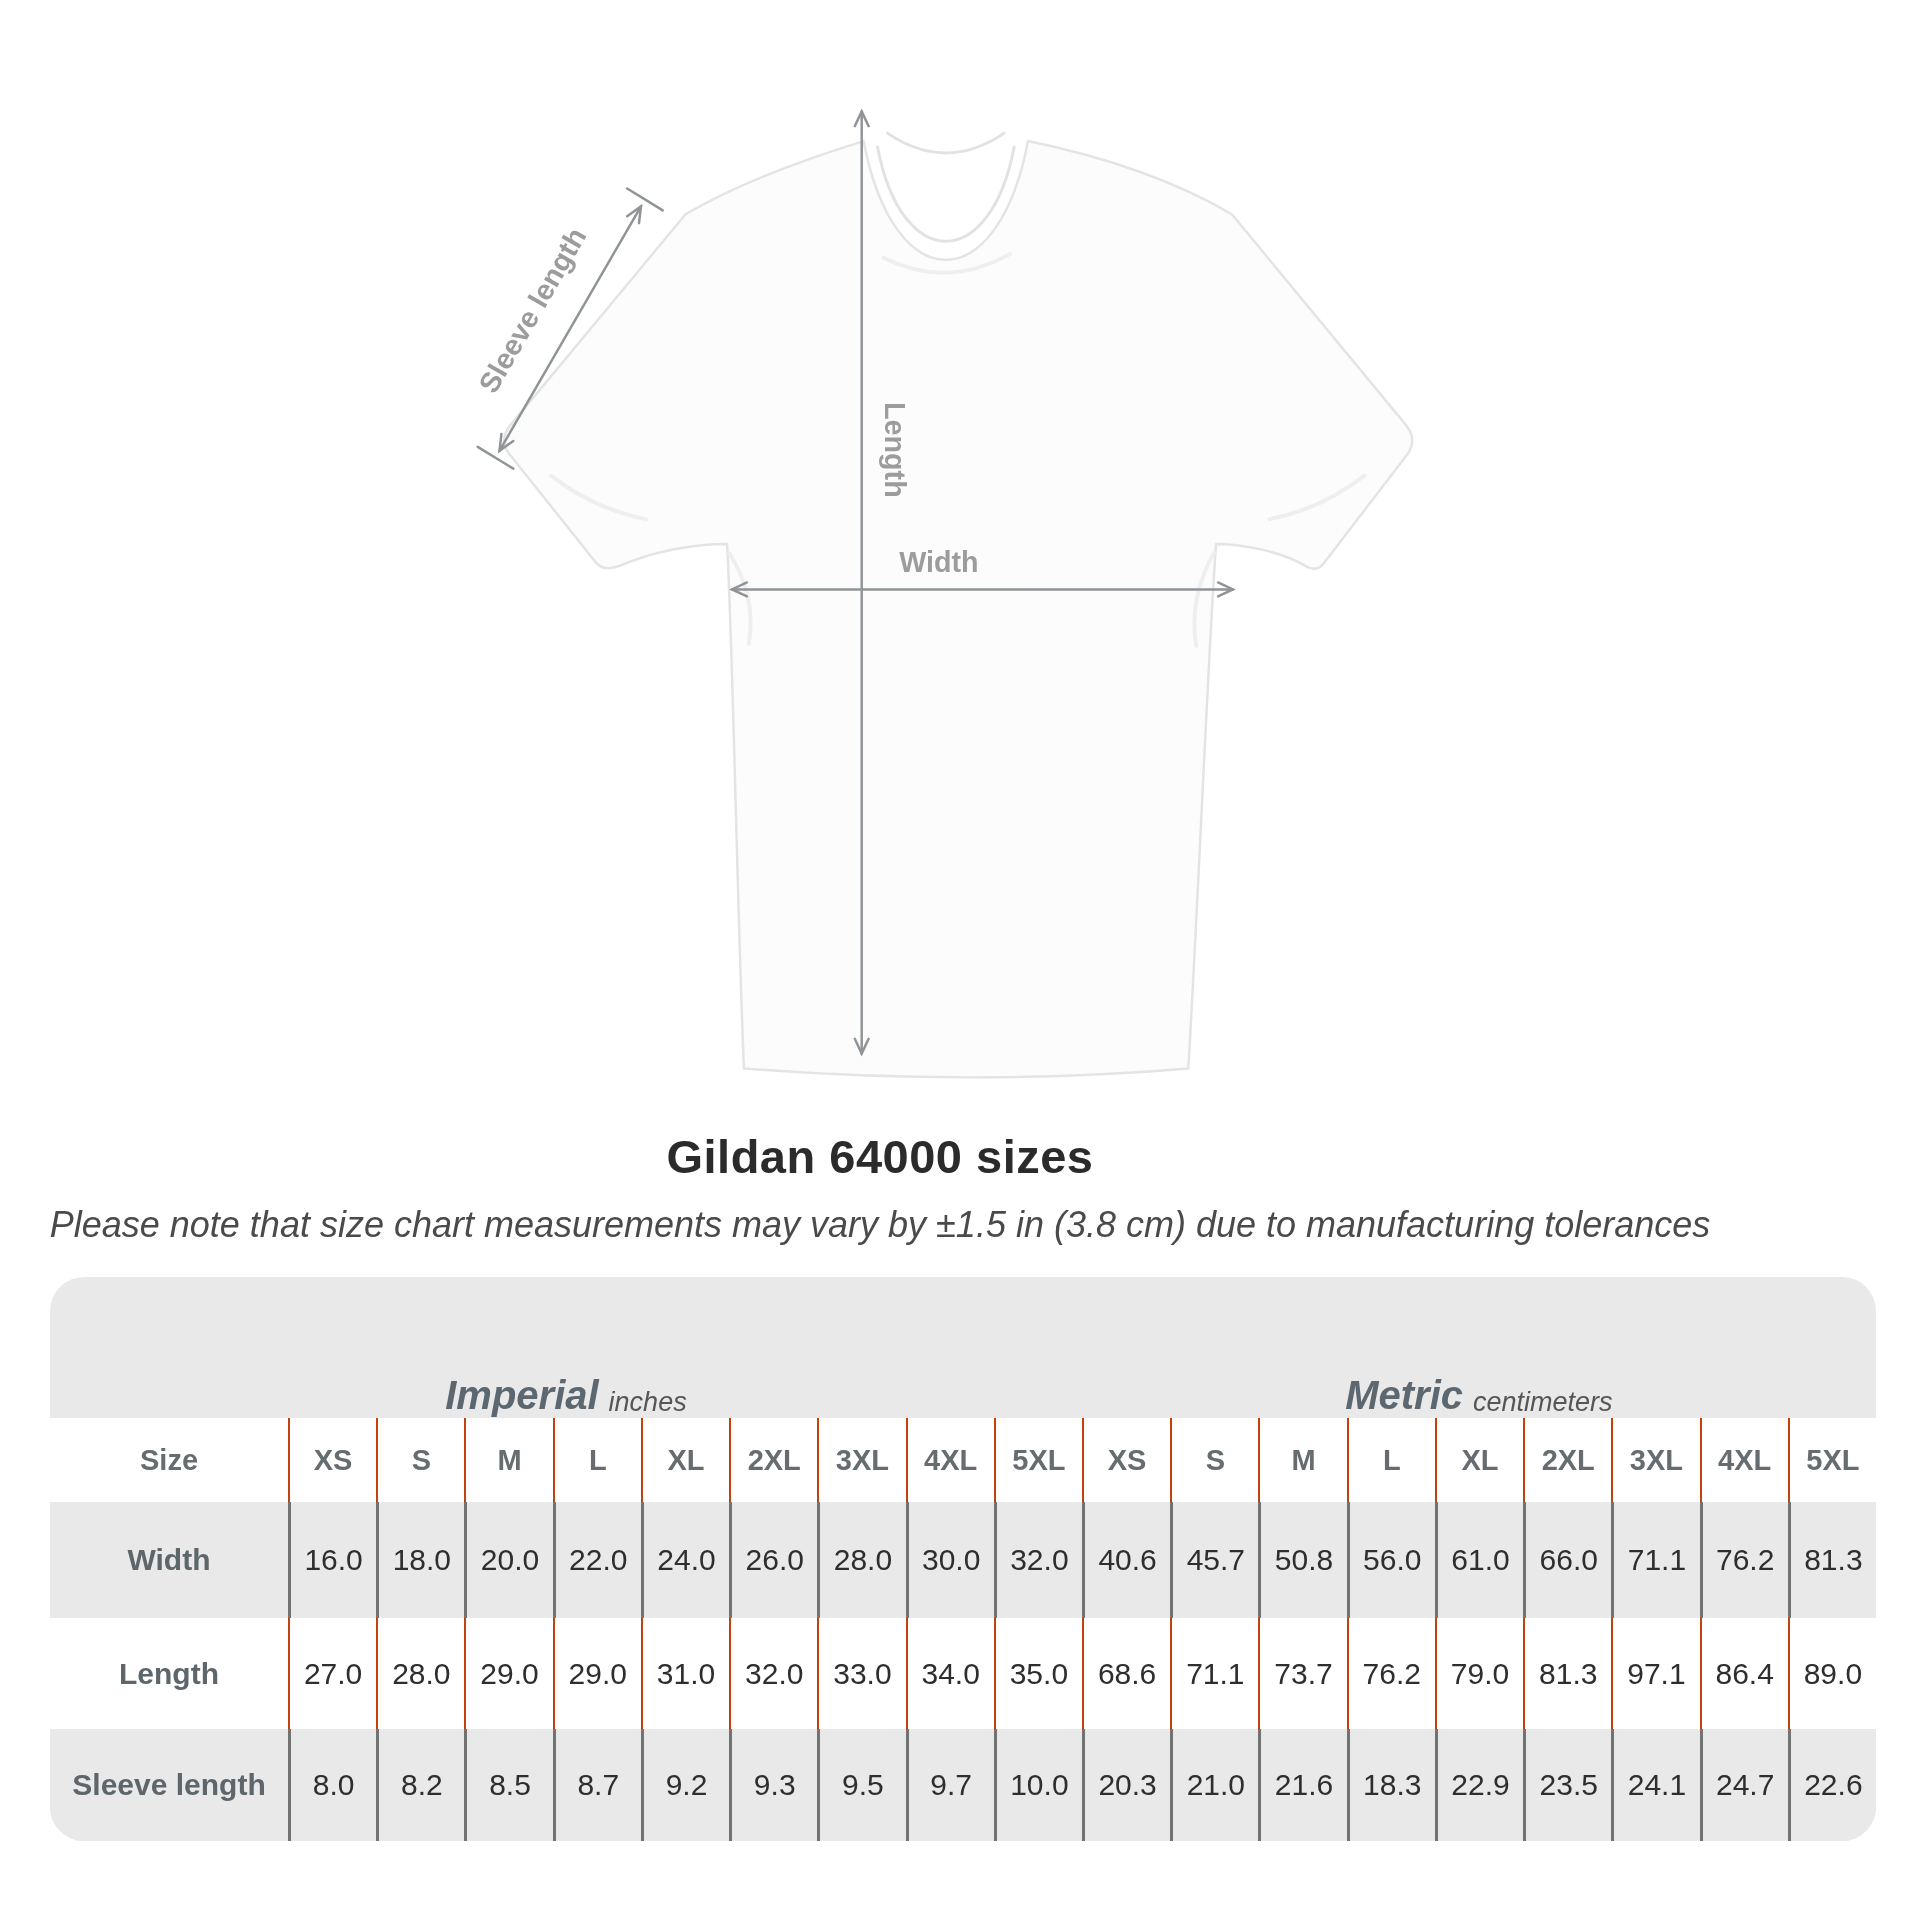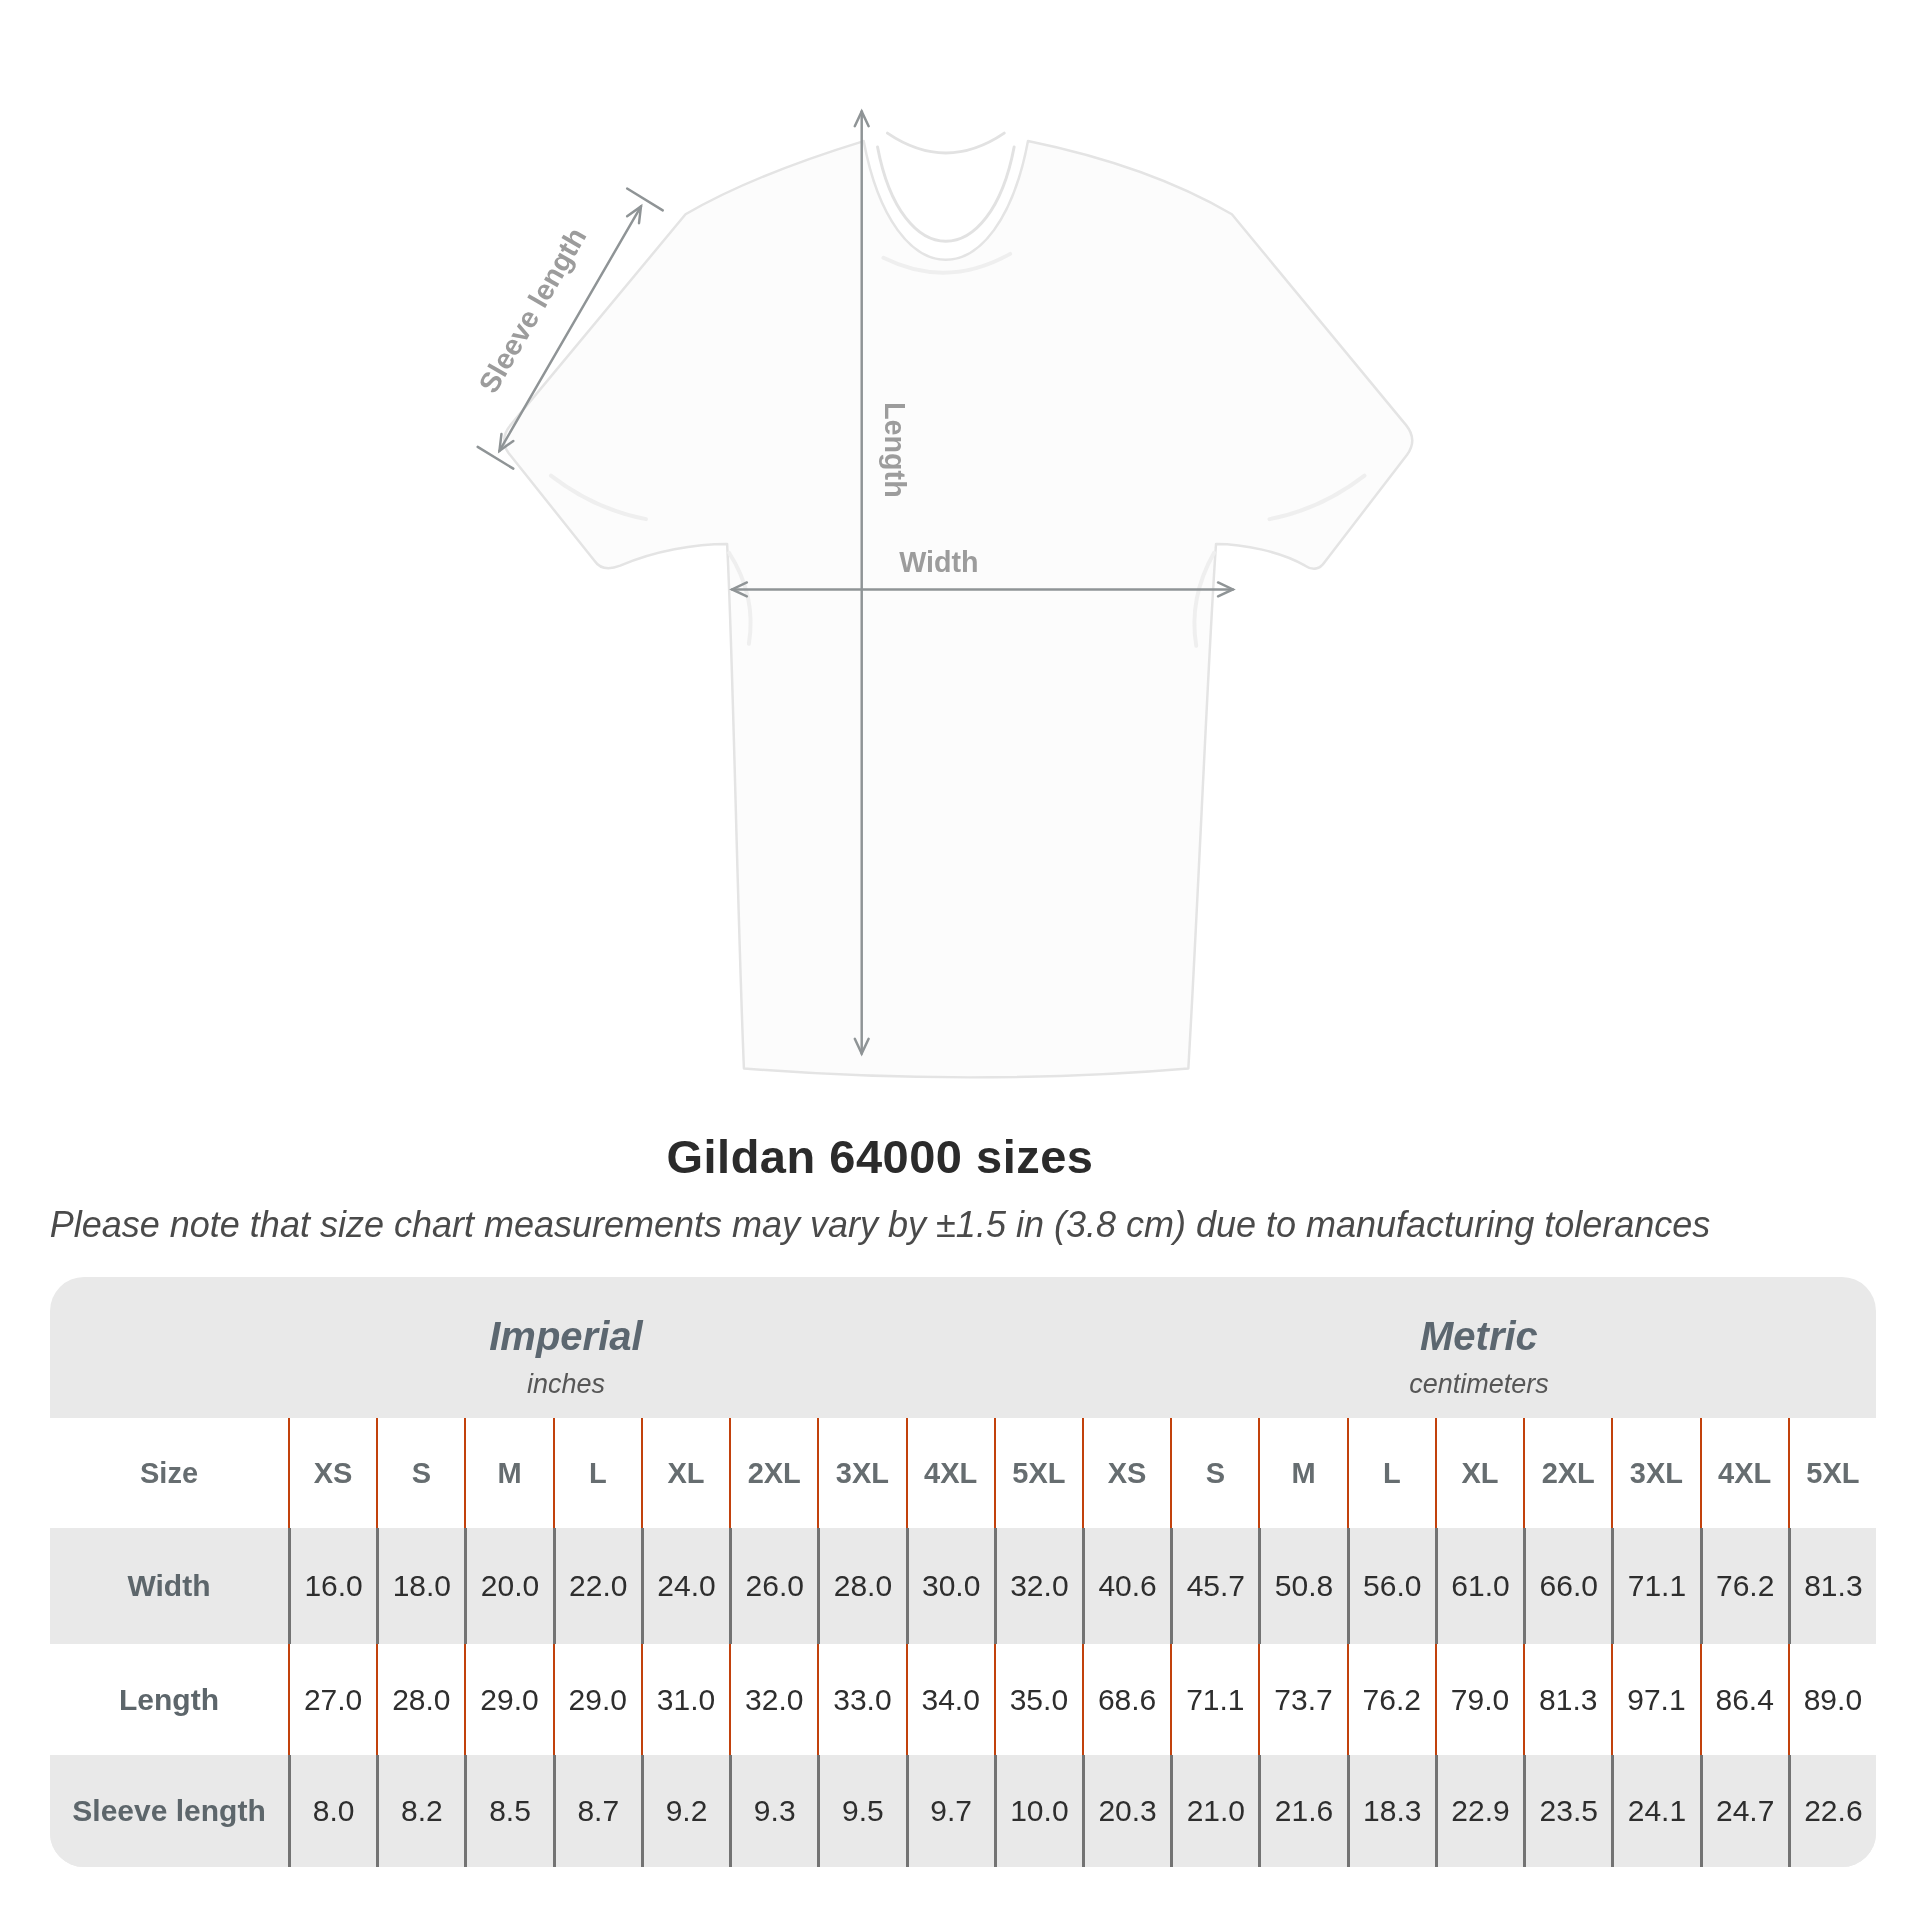--- a/index.html
+++ b/index.html
@@ -34,29 +34,29 @@
   .note  { margin-top: 20px; font-size: 36px; font-style: italic; color: #4a4a4a; }
 
   
   .size-table {
     position: absolute; left: 50px; top: 1277px; width: 1826px;
     border-radius: 34px; overflow: hidden; background: #e9e9e9;
   }
   .trow { display: grid; grid-template-columns: 238px repeat(18, 1fr); }
   .trow--group { display: flex; height: 141px; }
   .group-half {
-    display: flex; flex-direction: column; align-items: center; justify-content: center;
+    display: flex; flex-direction: row; align-items: flex-end; justify-content: center;
     gap: 10px; padding-top: 18px;
   }
   .group-half--imperial { width: 56.51%; }
   .group-half--metric   { width: 43.49%; }
   .group-name { font-size: 40px; font-weight: bold; font-style: italic; color: #5c6770; }
   .group-unit { font-size: 27px; font-style: italic; color: #565656; }
 
-  .row-sizes  { height: 110px; background: #ffffff; }
+  .row-sizes  { height: 84px; background: #ffffff; }
   .row-width  { height: 116px; background: #e9e9e9; }
   .row-length { height: 111px; background: #ffffff; }
   .row-sleeve { height: 112px; background: #e9e9e9; }
 
   .cell { display: flex; align-items: center; justify-content: center; font-size: 30px; }
   .r-white .cell + .cell { border-left: 2px solid #c2410c; }
   .r-gray  .cell + .cell { border-left: 3px solid #737373; }
   .cell--head  { font-weight: bold; color: #666d70; font-size: 29px; }
   .cell--label { font-weight: bold; color: #5d666b; }
   .cell--num   { color: #2e2e2e; font-weight: 400; }

